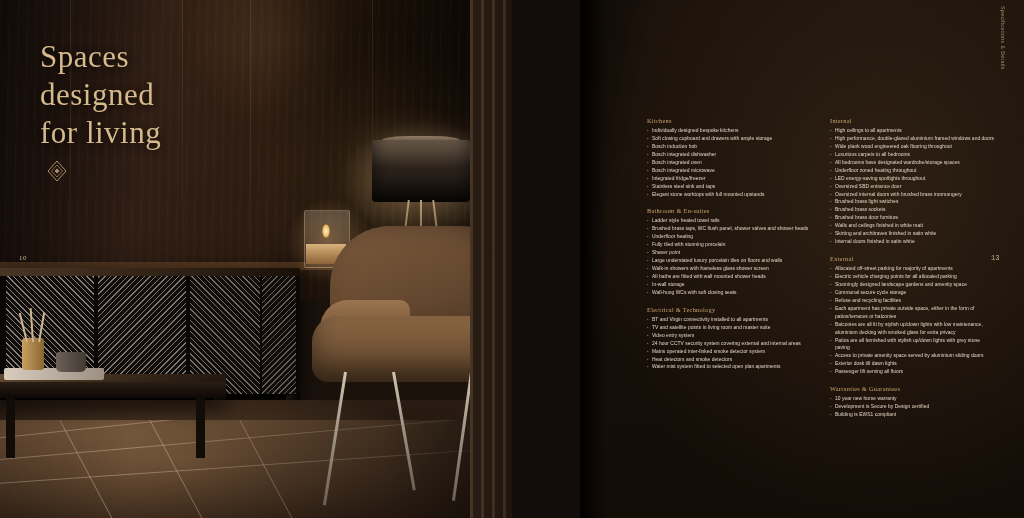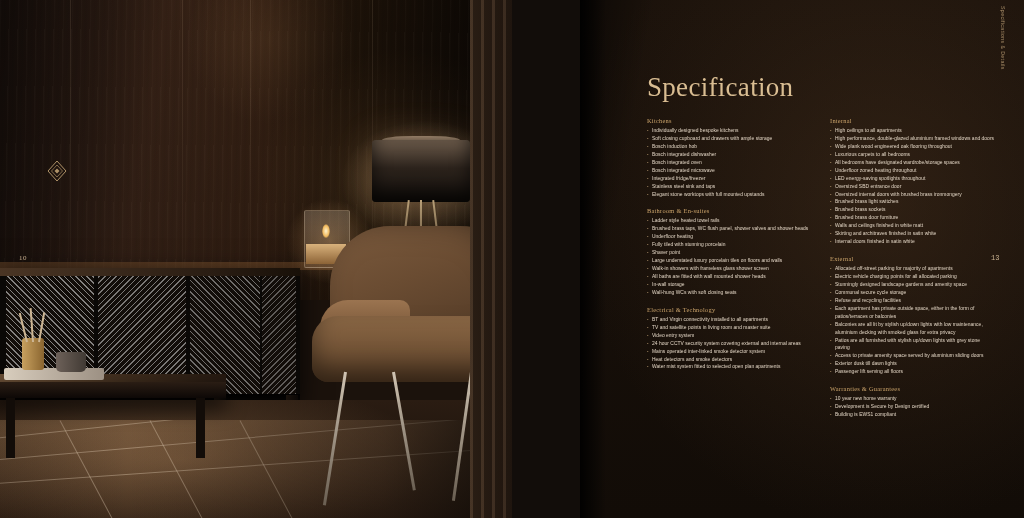--- a/index.html
+++ b/index.html
@@ -379,34 +379,36 @@
     <div class="ct-leg" style="left:196px;"></div>
     <div class="tray"></div>
     <div class="diffuser"></div>
     <div class="reed" style="left:26px; top:312px; height:30px; transform:rotate(-14deg);"></div>
     <div class="reed" style="left:32px; top:308px; height:34px; transform:rotate(-4deg);"></div>
     <div class="reed" style="left:38px; top:312px; height:30px; transform:rotate(10deg);"></div>
     <div class="vessel"></div>
 
     <div class="drape"></div>
 
+    <div class="headline">Spaces
+designed
+for living</div>
     <div class="monogram">
       <svg width="22" height="22" viewBox="0 0 22 22" aria-hidden="true">
         <path d="M11 1 L20 11 L11 21 L2 11 Z" fill="none" stroke="#c9a978" stroke-width="1"></path>
         <path d="M11 5 L16.5 11 L11 17 L5.5 11 Z" fill="none" stroke="#c9a978" stroke-width=".7"></path>
         <path d="M11 8.5 L13.5 11 L11 13.5 L8.5 11 Z" fill="#c9a978"></path>
       </svg>
     </div>
     <div class="folio-left">10</div>
   </div>
 
   <div class="right-page"></div>
   <div class="gutter-shadow"></div>
 
-  <div class="spec-title">Specification</div>
   <div class="folio-right">13</div>
   <div class="side-tab">Specifications &amp; Details</div>
 
   <div class="cols" id="spec-columns">
       <div class="col">
         <div class="sec">
           <div class="sec-h">Kitchens</div>
           <ul class="sec-list">
             <li>Individually designed bespoke kitchens</li>
             <li>Soft closing cupboard and drawers with ample storage</li>

